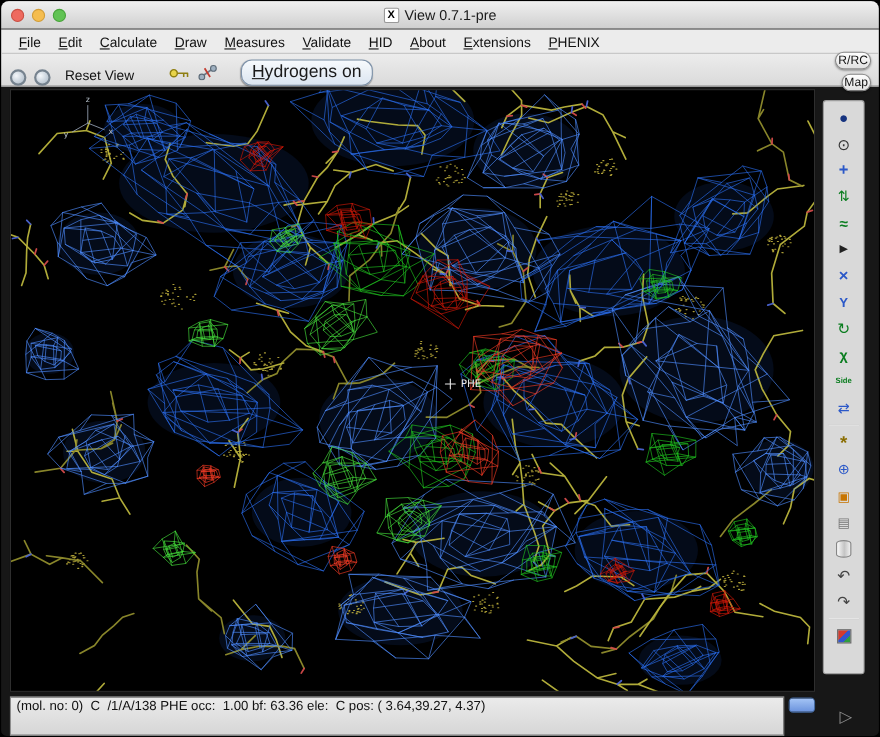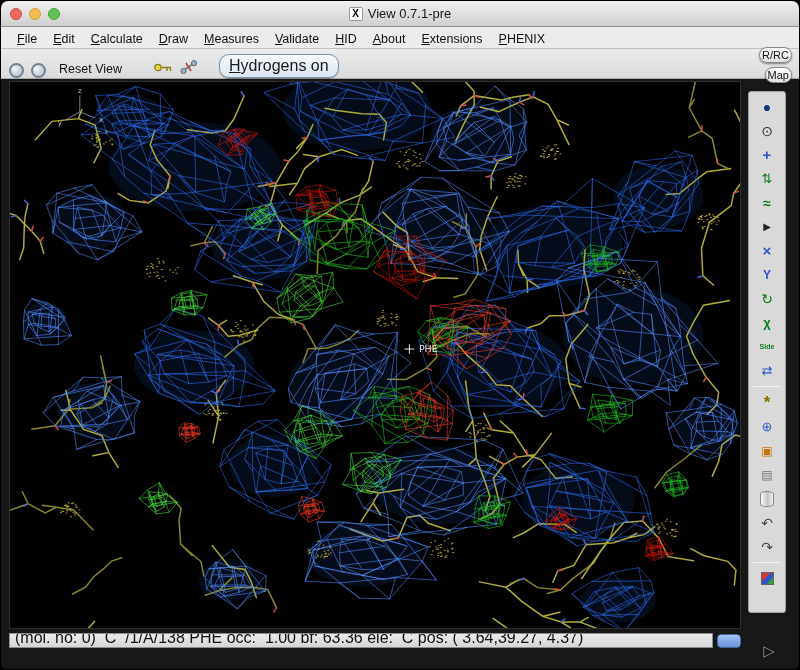--- a/index.html
+++ b/index.html
@@ -20,21 +20,21 @@
   .sp18{margin-left:18px}.sp14{margin-left:14px}
   .canvas{position:absolute;left:8px;top:80px;width:732px;height:548px;background:#000;border:1px solid #2e2e2e}
   .canvas svg{display:block;width:100%;height:100%}
   .side-btn{position:absolute;right:7px;font-size:11px;padding:1px 2px;background:linear-gradient(#fefefe,#e2e2e2);border:1px solid #8a8a8a;border-radius:9px;color:#111;box-shadow:0 1px 2px rgba(0,0,0,.45);z-index:5;white-space:nowrap}
   .rrc{top:46px}.map{top:66px}
   .rtoolbar{position:absolute;left:747px;top:90px;width:38px;height:522px;background:#d9d9d9;border:1px solid #9e9e9e;border-radius:3px;display:flex;flex-direction:column;align-items:center;padding-top:4px;gap:3px}
   .ricon{width:30px;height:21px;display:flex;align-items:center;justify-content:center;line-height:1;cursor:pointer}
   .rsep{width:28px;height:1px;background:#a6a6a6;border-bottom:1px solid #f2f2f2;margin:2px 0}
   .cyl{width:14px;height:16px;background:linear-gradient(90deg,#fafafa,#c4c4c4 55%,#efefef);border:1px solid #868686;border-radius:7px/3px}
   .flag{width:13px;height:13px;border:1px solid #666;background:linear-gradient(135deg,#d23b2f 0 40%,#3355cc 40% 70%,#2f9e3f 70% 100%)}
-  .statusbar{position:absolute;left:8px;top:632px;width:704px;height:15px;background:linear-gradient(#ebebeb,#d6d6d6);border:1px solid #8d8d8d;display:flex;align-items:flex-end;padding-left:5px;font-size:16px;color:#111;white-space:pre;overflow:hidden}
+  .statusbar{position:absolute;left:8px;top:632px;width:704px;height:36px;background:linear-gradient(#ebebeb,#d6d6d6);border:1px solid #8d8d8d;display:flex;align-items:flex-start;padding-left:5px;font-size:12px;color:#111;white-space:pre;overflow:hidden}
   .hscroll{position:absolute;left:716px;top:633px;width:24px;height:14px;border-radius:4px;background:linear-gradient(#a4c4f5,#6b93dd);border:1px solid #44699f}
   .corner-play{position:absolute;left:748px;top:636px;width:40px;height:28px;color:#8d8d8d;font-size:15px;display:flex;align-items:center;justify-content:center}
   u{text-decoration:underline}
 </style>
 </head>
 <body>
 
 <div class="window">
 
   <div class="titlebar">

